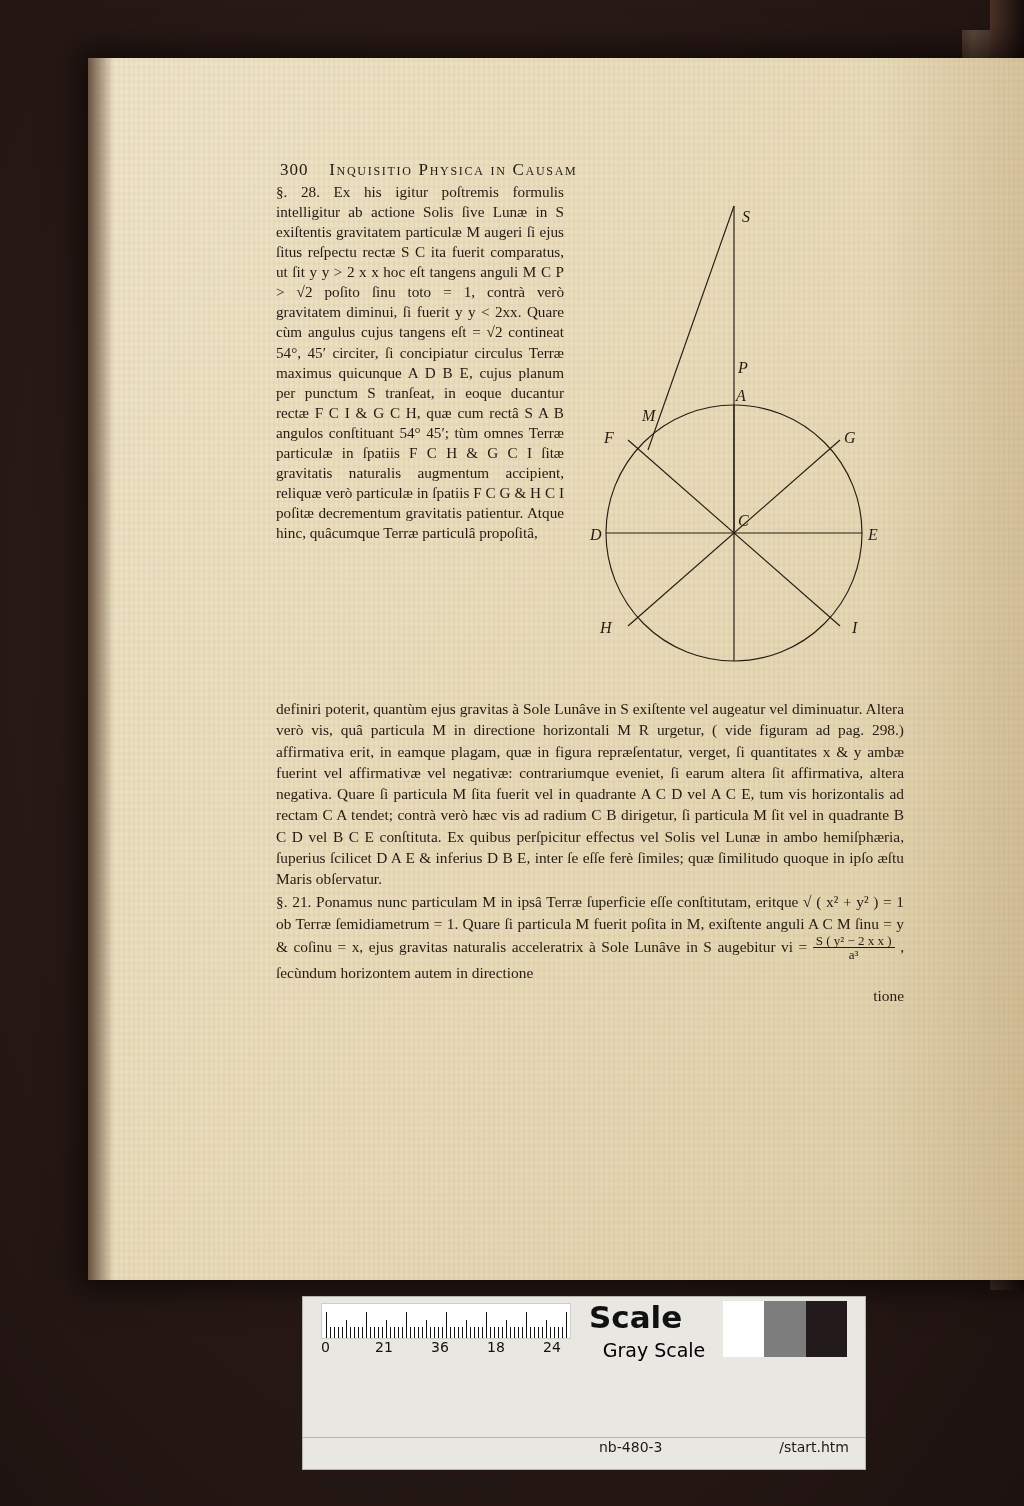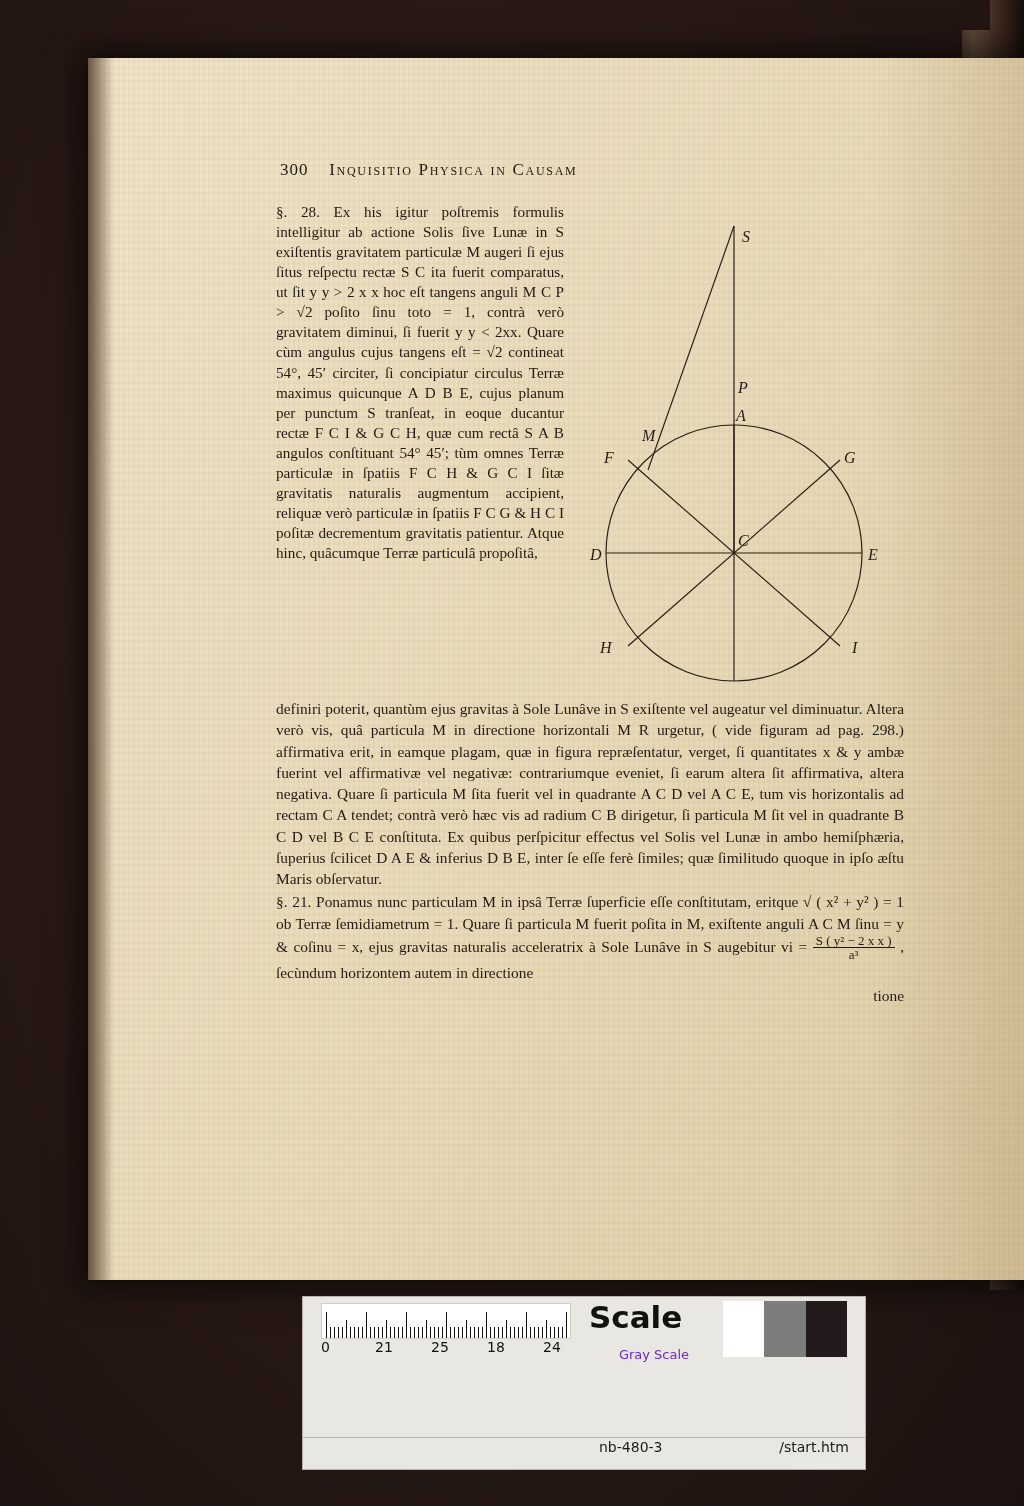--- a/index.html
+++ b/index.html
@@ -53,21 +53,21 @@
     color:#211a13;
   }
   
   .runhead{
     position:absolute;left:-8px;top:22px;width:620px;
     font-size:16.5px;letter-spacing:.6px;white-space:nowrap;
   }
   .runhead .pg{font-size:17px;letter-spacing:1px;margin-right:16px;}
   .runhead .ttl{font-variant:small-caps;letter-spacing:1.7px;font-size:17px;}
   
-  .topwrap{position:absolute;left:-12px;top:64px;width:624px;height:500px;}
+  .topwrap{position:absolute;left:-12px;top:44px;width:624px;height:500px;}
   .coltext{
     position:absolute;left:0;top:0;width:288px;
     font-size:15.2px;line-height:1.32;text-align:justify;
     text-justify:inter-word;
     color:#231a12;
   }
   .sc{font-variant:small-caps;}
   .figure{
     position:absolute;left:310px;top:6px;width:310px;height:480px;
   }
@@ -101,22 +101,22 @@
   .rulerlabels{
     position:absolute;left:18px;top:42px;width:252px;height:20px;
     font-family:"DejaVu Sans", sans-serif;font-size:14px;color:#111;
   }
   .rulerlabels span{position:absolute;top:0;}
   .kodak{
     position:absolute;left:286px;top:2px;width:130px;
     font-family:"DejaVu Sans", sans-serif;font-weight:bold;font-size:31px;color:#111;
   }
   .gray{
-    position:absolute;left:286px;top:50px;width:130px;
-    font-family:"DejaVu Sans", sans-serif;font-size:13px;color:#6d28d9;text-align:center;
+    position:absolute;left:286px;top:42px;width:130px;
+    font-family:"DejaVu Sans", sans-serif;font-size:19px;color:#000000;text-align:center;
   }
   .patches{position:absolute;left:420px;top:4px;width:124px;height:56px;display:flex;}
   .patches div{flex:1;height:100%;}
   .footer{
     position:absolute;left:0;bottom:6px;width:100%;height:26px;
     font-family:"DejaVu Sans", sans-serif;font-size:14px;color:#1b1b1b;
   }
   .footer .u{position:absolute;left:17px;top:2px;text-decoration:underline;margin-top:38px;}
   .footer .m{position:absolute;left:296px;top:2px;}
   .footer .r{position:absolute;right:16px;top:2px;}
@@ -258,21 +258,21 @@
           <div class="t" style="left: 228px; height: 11px;"></div>
           <div class="t" style="left: 232px; height: 11px;"></div>
           <div class="t" style="left: 236px; height: 11px;"></div>
           <div class="t" style="left: 240px; height: 11px;"></div>
           <div class="t" style="left: 244px; height: 26px;"></div>
         </div>
     </div>
     <div class="rulerlabels" id="rulerlabels">
         <span style="left: 0px;">0</span>
         <span style="left: 54px;">21</span>
-        <span style="left: 110px;">25</span>
+        <span style="left: 110px;">36</span>
         <span style="left: 166px;">18</span>
         <span style="left: 222px;">24</span>
       </div>
     <div class="kodak">Scale</div>
     <div class="gray">Gray Scale</div>
     <div class="patches">
       <div style="background:#ffffff"></div>
       <div style="background:#7d7d7d"></div>
       <div style="background:#231b1b"></div>
     </div>

